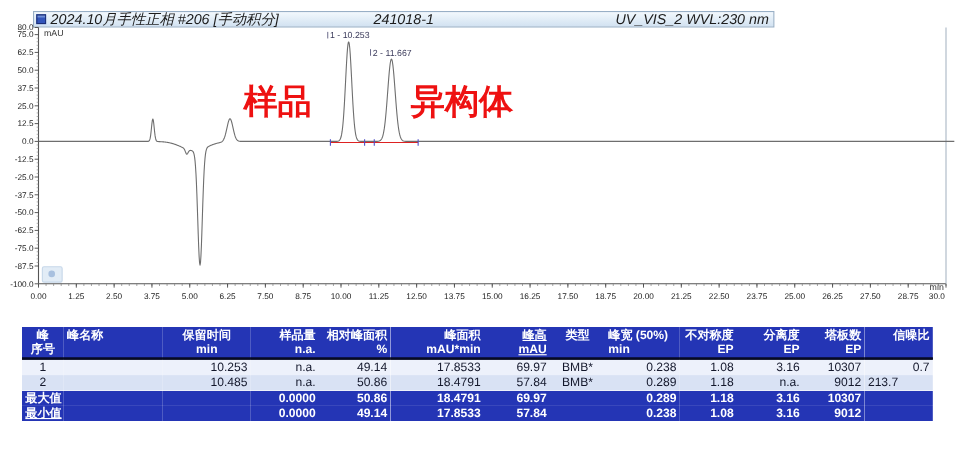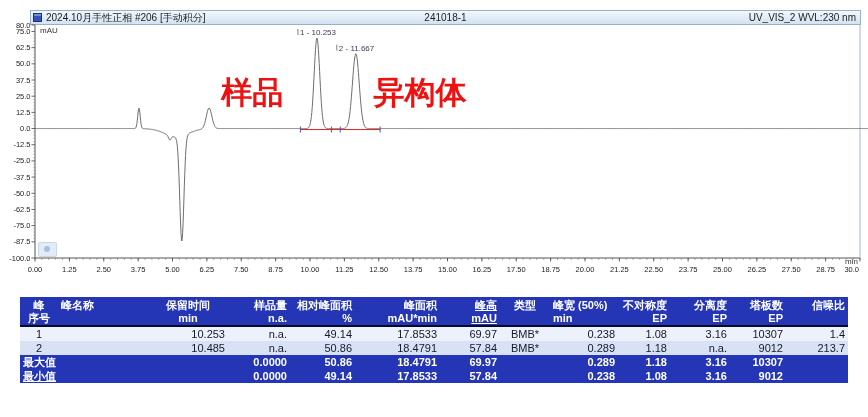--- a/index.html
+++ b/index.html
@@ -1,21 +1,21 @@
 <!DOCTYPE html>
 <html style="--blue: #2435b5;"><head>
 <meta charset="utf-8">
 <style>
   html,body{margin:0;padding:0;background:#fff;}
   #app{position:relative;width:868px;height:417px;background:#fff;overflow:hidden;
        font-family:"Liberation Sans","DejaVu Sans",sans-serif;}
   
-  #titlebar{position:absolute;left:30px;top:10px;width:831px;height:15px;
+  #titlebar{position:absolute;left:30px;top:10px;width:674px;height:15px;
     background:linear-gradient(#f2f8fd,#d2e2f1);border:1px solid #98afc6;
-    display:flex;align-items:center;font-size:10px;color:#1c1c1c;box-sizing:border-box;}
+    display:flex;align-items:center;font-size:13px;color:#1c1c1c;box-sizing:border-box;font-style:italic;}
   #tb-icon{width:9px;height:9px;margin:0 4px 0 2px;background:#3355bb;
     box-shadow:inset 0 0 0 1px #1c2f77, inset 0 3px 0 #6f8fd8;flex:0 0 auto;}
   .tb-left{white-space:nowrap;}
   .tb-center{position:absolute;left:50%;transform:translateX(-50%);white-space:nowrap;}
   .tb-right{margin-left:auto;padding-right:4px;white-space:nowrap;}
   #plot{position:absolute;left:0;top:20px;}
   svg text{font-family:"Liberation Sans","DejaVu Sans",sans-serif;}
   #watermark{position:absolute;left:38px;top:242px;width:17px;height:13px;
     background:#e2ecf6;border:1px solid #c6d7e9;border-radius:2px;}
   #watermark span{position:absolute;left:5px;top:3px;width:6px;height:6px;
@@ -404,36 +404,36 @@
           <td style="text-align: right;">10.253</td>
           <td style="text-align: right;">n.a.</td>
           <td style="text-align: right;">49.14</td>
           <td style="text-align: right;">17.8533</td>
           <td style="text-align: right;">69.97</td>
           <td style="text-align: center;">BMB*</td>
           <td style="text-align: right;">0.238</td>
           <td style="text-align: right;">1.08</td>
           <td style="text-align: right;">3.16</td>
           <td style="text-align: right;">10307</td>
-          <td style="text-align: right;">1.4</td>
+          <td style="text-align: right;">0.7</td>
         </tr>
         <tr class="data1">
           <td style="text-align: center;">2</td>
           <td style="text-align: left;"></td>
           <td style="text-align: right;">10.485</td>
           <td style="text-align: right;">n.a.</td>
           <td style="text-align: right;">50.86</td>
           <td style="text-align: right;">18.4791</td>
           <td style="text-align: right;">57.84</td>
           <td style="text-align: center;">BMB*</td>
           <td style="text-align: right;">0.289</td>
           <td style="text-align: right;">1.18</td>
           <td style="text-align: right;">n.a.</td>
           <td style="text-align: right;">9012</td>
-          <td style="text-align: right;">213.7</td>
+          <td style="text-align: left;">213.7</td>
         </tr>
         <tr class="summary">
           <td style="text-align: left;">最大值</td>
           <td style="text-align: left;"></td>
           <td style="text-align: right;"></td>
           <td style="text-align: right;">0.0000</td>
           <td style="text-align: right;">50.86</td>
           <td style="text-align: right;">18.4791</td>
           <td style="text-align: right;">69.97</td>
           <td style="text-align: center;"></td>

